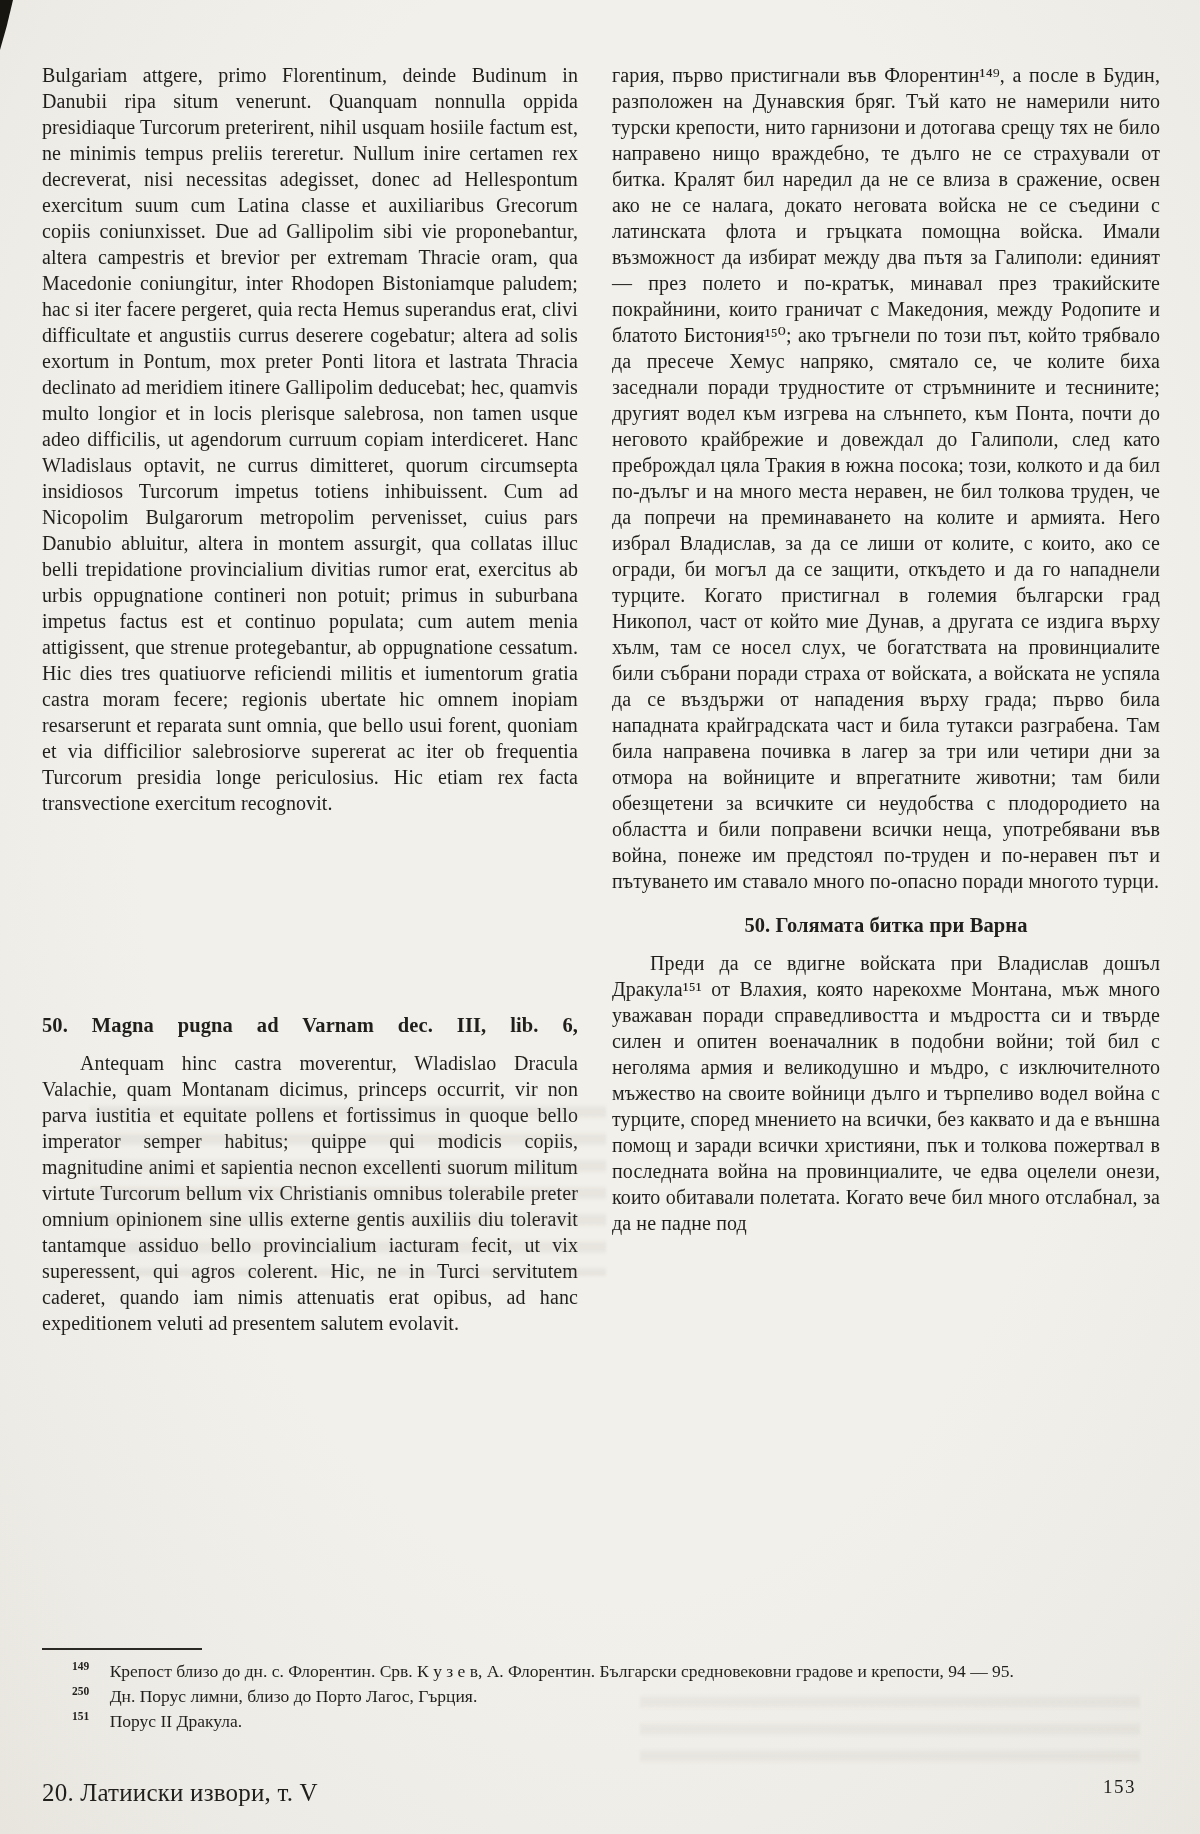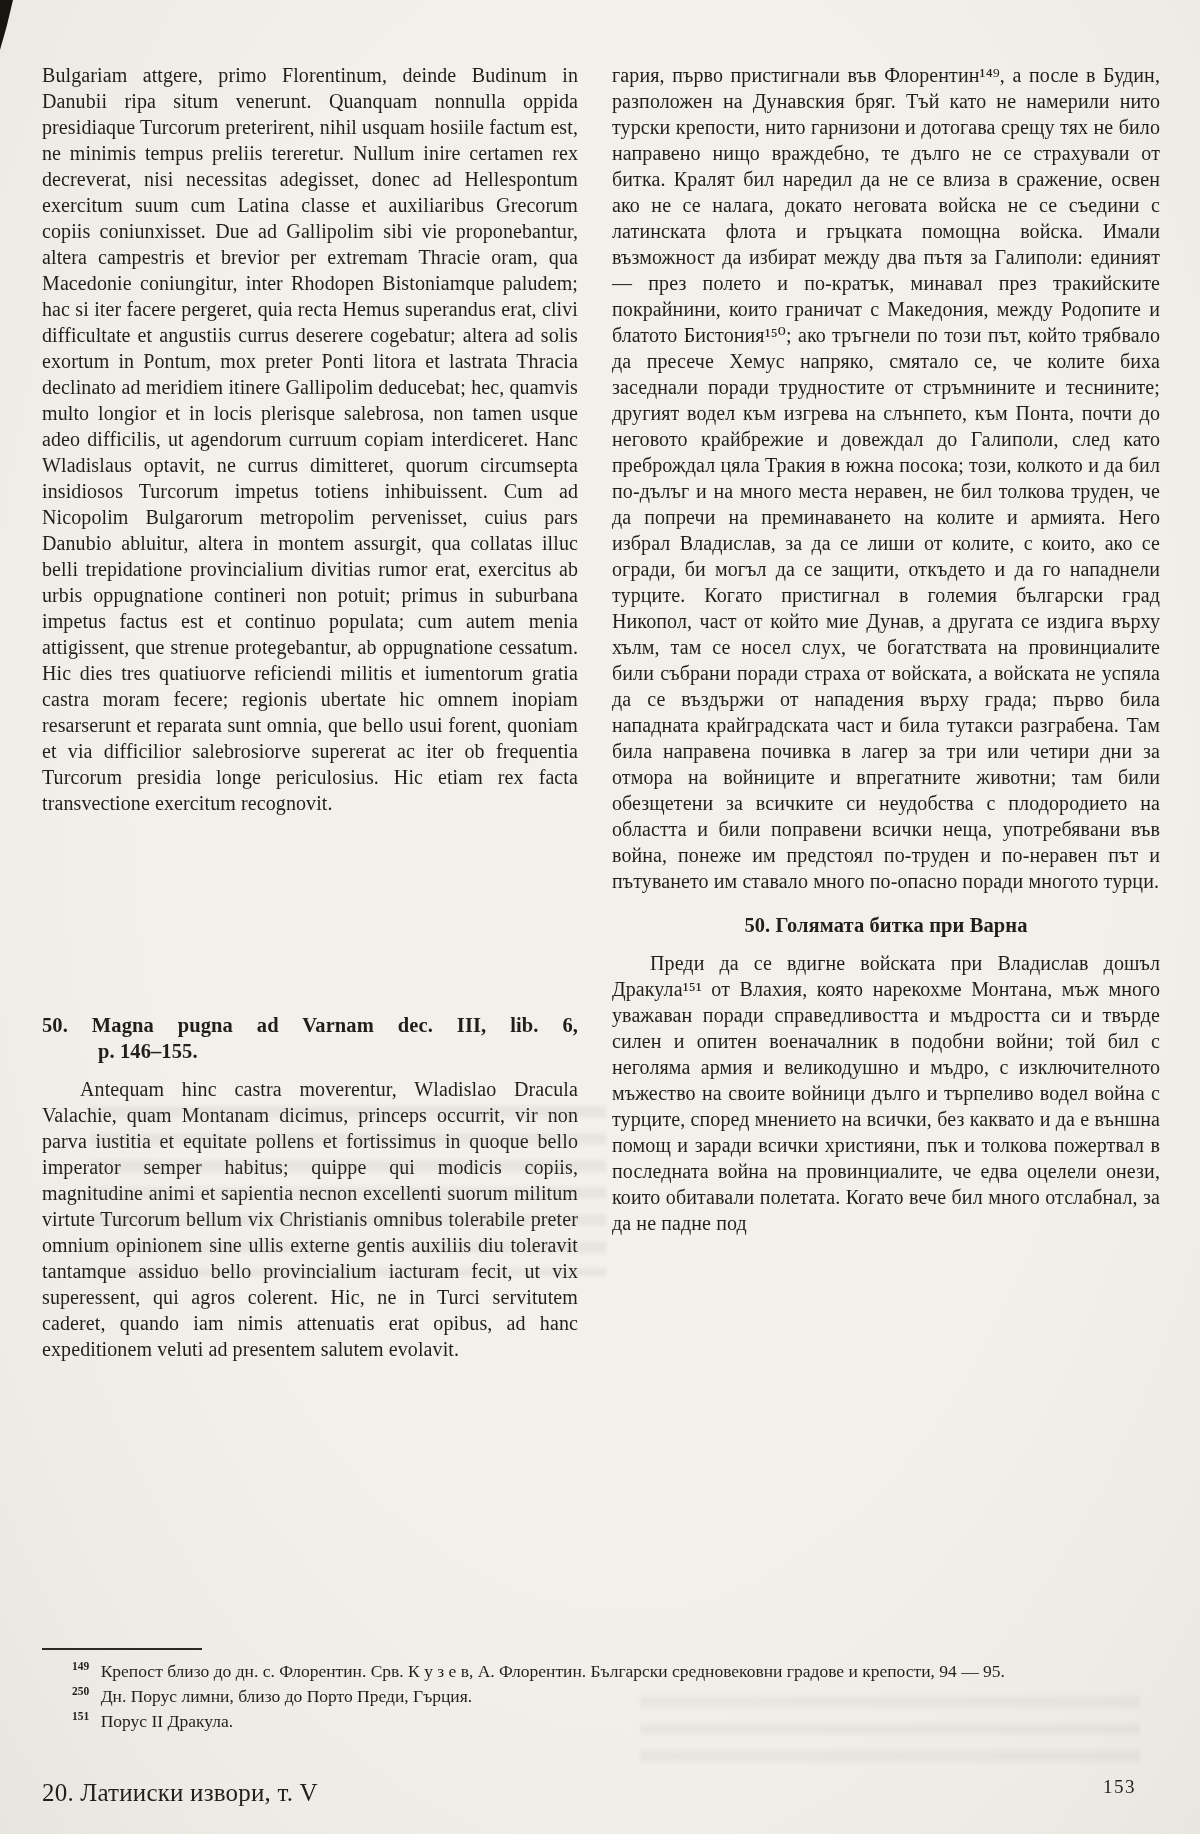--- a/index.html
+++ b/index.html
@@ -42,61 +42,60 @@
   .ghost-left-gap   { left:48px;  top:1034px; width:516px; height:180px; }
   .ghost-bottom-right { left:640px; top:1686px; width:500px; height:84px; opacity:.45; }
   .footnotes {
     position:absolute; left:42px; top:1648px; width:1120px;
     font-size:17.5px; line-height:25px; text-align:justify;
   }
   .fn-rule { width:160px; height:0; border-top:2.5px solid #2b2923; margin-bottom:9px; }
   .footnote { margin:0; text-indent:30px; }
   .fn-marker {
     font-size:11.5px; vertical-align:super; line-height:0;
-    font-weight:bold; margin-right:7px;
+    font-weight:bold; margin-right:16px;
   }
   .footer-left {
     position:absolute; left:42px; top:1779px; font-size:25px; letter-spacing:0.2px;
   }
   .page-num {
     position:absolute; left:1103px; top:1776px; font-size:19px; letter-spacing:1.5px;
   }
 </style>
 </head>
 <body>
 
 <div class="page">
 
   <div class="corner-mark"></div>
 
   <div class="col col-left">
     <p class="para">Bulgariam attgere, primo Florentinum, deinde Budinum in Danubii ripa situm venerunt. Quanquam nonnulla oppida presidiaque Turcorum preterirent, nihil usquam hosiile factum est, ne minimis tempus preliis tereretur. Nullum inire certamen rex decreverat, nisi necessitas adegisset, donec ad Hellespontum exercitum suum cum Latina classe et auxiliaribus Grecorum copiis coniunxisset. Due ad Gallipolim sibi vie proponebantur, altera campestris et brevior per extremam Thracie oram, qua Macedonie coniungitur, inter Rhodopen Bistoniamque paludem; hac si iter facere pergeret, quia recta Hemus superandus erat, clivi difficultate et angustiis currus deserere cogebatur; altera ad solis exortum in Pontum, mox preter Ponti litora et lastrata Thracia declinato ad meridiem itinere Gallipolim deducebat; hec, quamvis multo longior et in locis plerisque salebrosa, non tamen usque adeo difficilis, ut agendorum curruum copiam interdiceret. Hanc Wladislaus optavit, ne currus dimitteret, quorum circumsepta insidiosos Turcorum impetus totiens inhibuissent. Cum ad Nicopolim Bulgarorum metropolim pervenisset, cuius pars Danubio abluitur, altera in montem assurgit, qua collatas illuc belli trepidatione provincialium divitias rumor erat, exercitus ab urbis oppugnatione contineri non potuit; primus in suburbana impetus factus est et continuo populata; cum autem menia attigissent, que strenue protegebantur, ab oppugnatione cessatum. Hic dies tres quatiuorve reficiendi militis et iumentorum gratia castra moram fecere; regionis ubertate hic omnem inopiam resarserunt et reparata sunt omnia, que bello usui forent, quoniam et via difficilior salebrosiorve supererat ac iter ob frequentia Turcorum presidia longe periculosius. Hic etiam rex facta transvectione exercitum recognovit.</p>
     <div class="ghost ghost-left-gap"></div>
     <div class="heading-latin">
       <div class="h-line1">50. Magna pugna ad Varnam dec. III, lib. 6,</div>
-      <div class="h-line2">p. 146–155.</div>
     </div>
     <p class="para para-indent">Antequam hinc castra moverentur, Wladislao Dracula Valachie, quam Montanam dicimus, princeps occurrit, vir non parva iustitia et equitate pollens et fortissimus in quoque bello imperator semper habitus; quippe qui modicis copiis, magnitudine animi et sapientia necnon excellenti suorum militum virtute Turcorum bellum vix Christianis omnibus tolerabile preter omnium opinionem sine ullis externe gentis auxiliis diu toleravit tantamque assiduo bello provincialium iacturam fecit, ut vix superessent, qui agros colerent. Hic, ne in Turci servitutem caderet, quando iam nimis attenuatis erat opibus, ad hanc expeditionem veluti ad presentem salutem evolavit.</p>
   </div>
 
   <div class="col col-right">
     <p class="para">гария, първо пристигнали във Флорентин¹⁴⁹, а после в Будин, разположен на Дунавския бряг. Тъй като не намерили нито турски крепости, нито гарнизони и дотогава срещу тях не било направено нищо враждебно, те дълго не се страхували от битка. Кралят бил наредил да не се влиза в сражение, освен ако не се налага, докато неговата войска не се съедини с латинската флота и гръцката помощна войска. Имали възможност да избират между два пътя за Галиполи: единият — през полето и по-кратък, минавал през тракийските покрайнини, които граничат с Македония, между Родопите и блатото Бистония¹⁵⁰; ако тръгнели по този път, който трябвало да пресече Хемус напряко, смятало се, че колите биха заседнали поради трудностите от стръмнините и теснините; другият водел към изгрева на слънпето, към Понта, почти до неговото крайбрежие и довеждал до Галиполи, след като преброждал цяла Тракия в южна посока; този, колкото и да бил по-дълъг и на много места неравен, не бил толкова труден, че да попречи на преминаването на колите и армията. Него избрал Владислав, за да се лиши от колите, с които, ако се огради, би могъл да се защити, откъдето и да го нападнели турците. Когато пристигнал в големия български град Никопол, част от който мие Дунав, а другата се издига върху хълм, там се носел слух, че богатствата на провинциалите били събрани поради страха от войската, а войската не успяла да се въздържи от нападения върху града; първо била нападната крайградската част и била тутакси разграбена. Там била направена почивка в лагер за три или четири дни за отмора на войниците и впрегатните животни; там били обезщетени за всичките си неудобства с плодородието на областта и били поправени всички неща, употребявани във война, понеже им предстоял по-труден и по-неравен път и пътуването им ставало много по-опасно поради многото турци.</p>
     <div class="heading-bg">50. Голямата битка при Варна</div>
     <p class="para para-indent">Преди да се вдигне войската при Владислав дошъл Дракула¹⁵¹ от Влахия, която нарекохме Монтана, мъж много уважаван поради справедливостта и мъдростта си и твърде силен и опитен военачалник в подобни войни; той бил с неголяма армия и великодушно и мъдро, с изключителното мъжество на своите войници дълго и търпеливо водел война с турците, според мнението на всички, без каквато и да е външна помощ и заради всички християни, пък и толкова пожертвал в последната война на провинциалите, че едва оцелели онези, които обитавали полетата. Когато вече бил много отслабнал, за да не падне под</p>
   </div>
 
   <div class="footnotes">
     <div class="fn-rule"></div>
     <p class="footnote">
       <sup class="fn-marker">149</sup>
       <span>Крепост близо до дн. с. Флорентин. Срв. К у з е в, А. Флорентин. Български средновековни градове и крепости, 94 — 95.</span>
     </p>
     <p class="footnote">
       <sup class="fn-marker">250</sup>
-      <span>Дн. Порус лимни, близо до Порто Преди, Гърция.</span>
+      <span>Дн. Порус лимни, близо до Порто Лагос, Гърция.</span>
     </p>
     <p class="footnote">
       <sup class="fn-marker">151</sup>
       <span>Порус II Дракула.</span>
     </p>
   </div>
 
   <div class="ghost ghost-bottom-right"></div>
 
   <div class="footer-left">20. Латииски извори, т. V</div>

